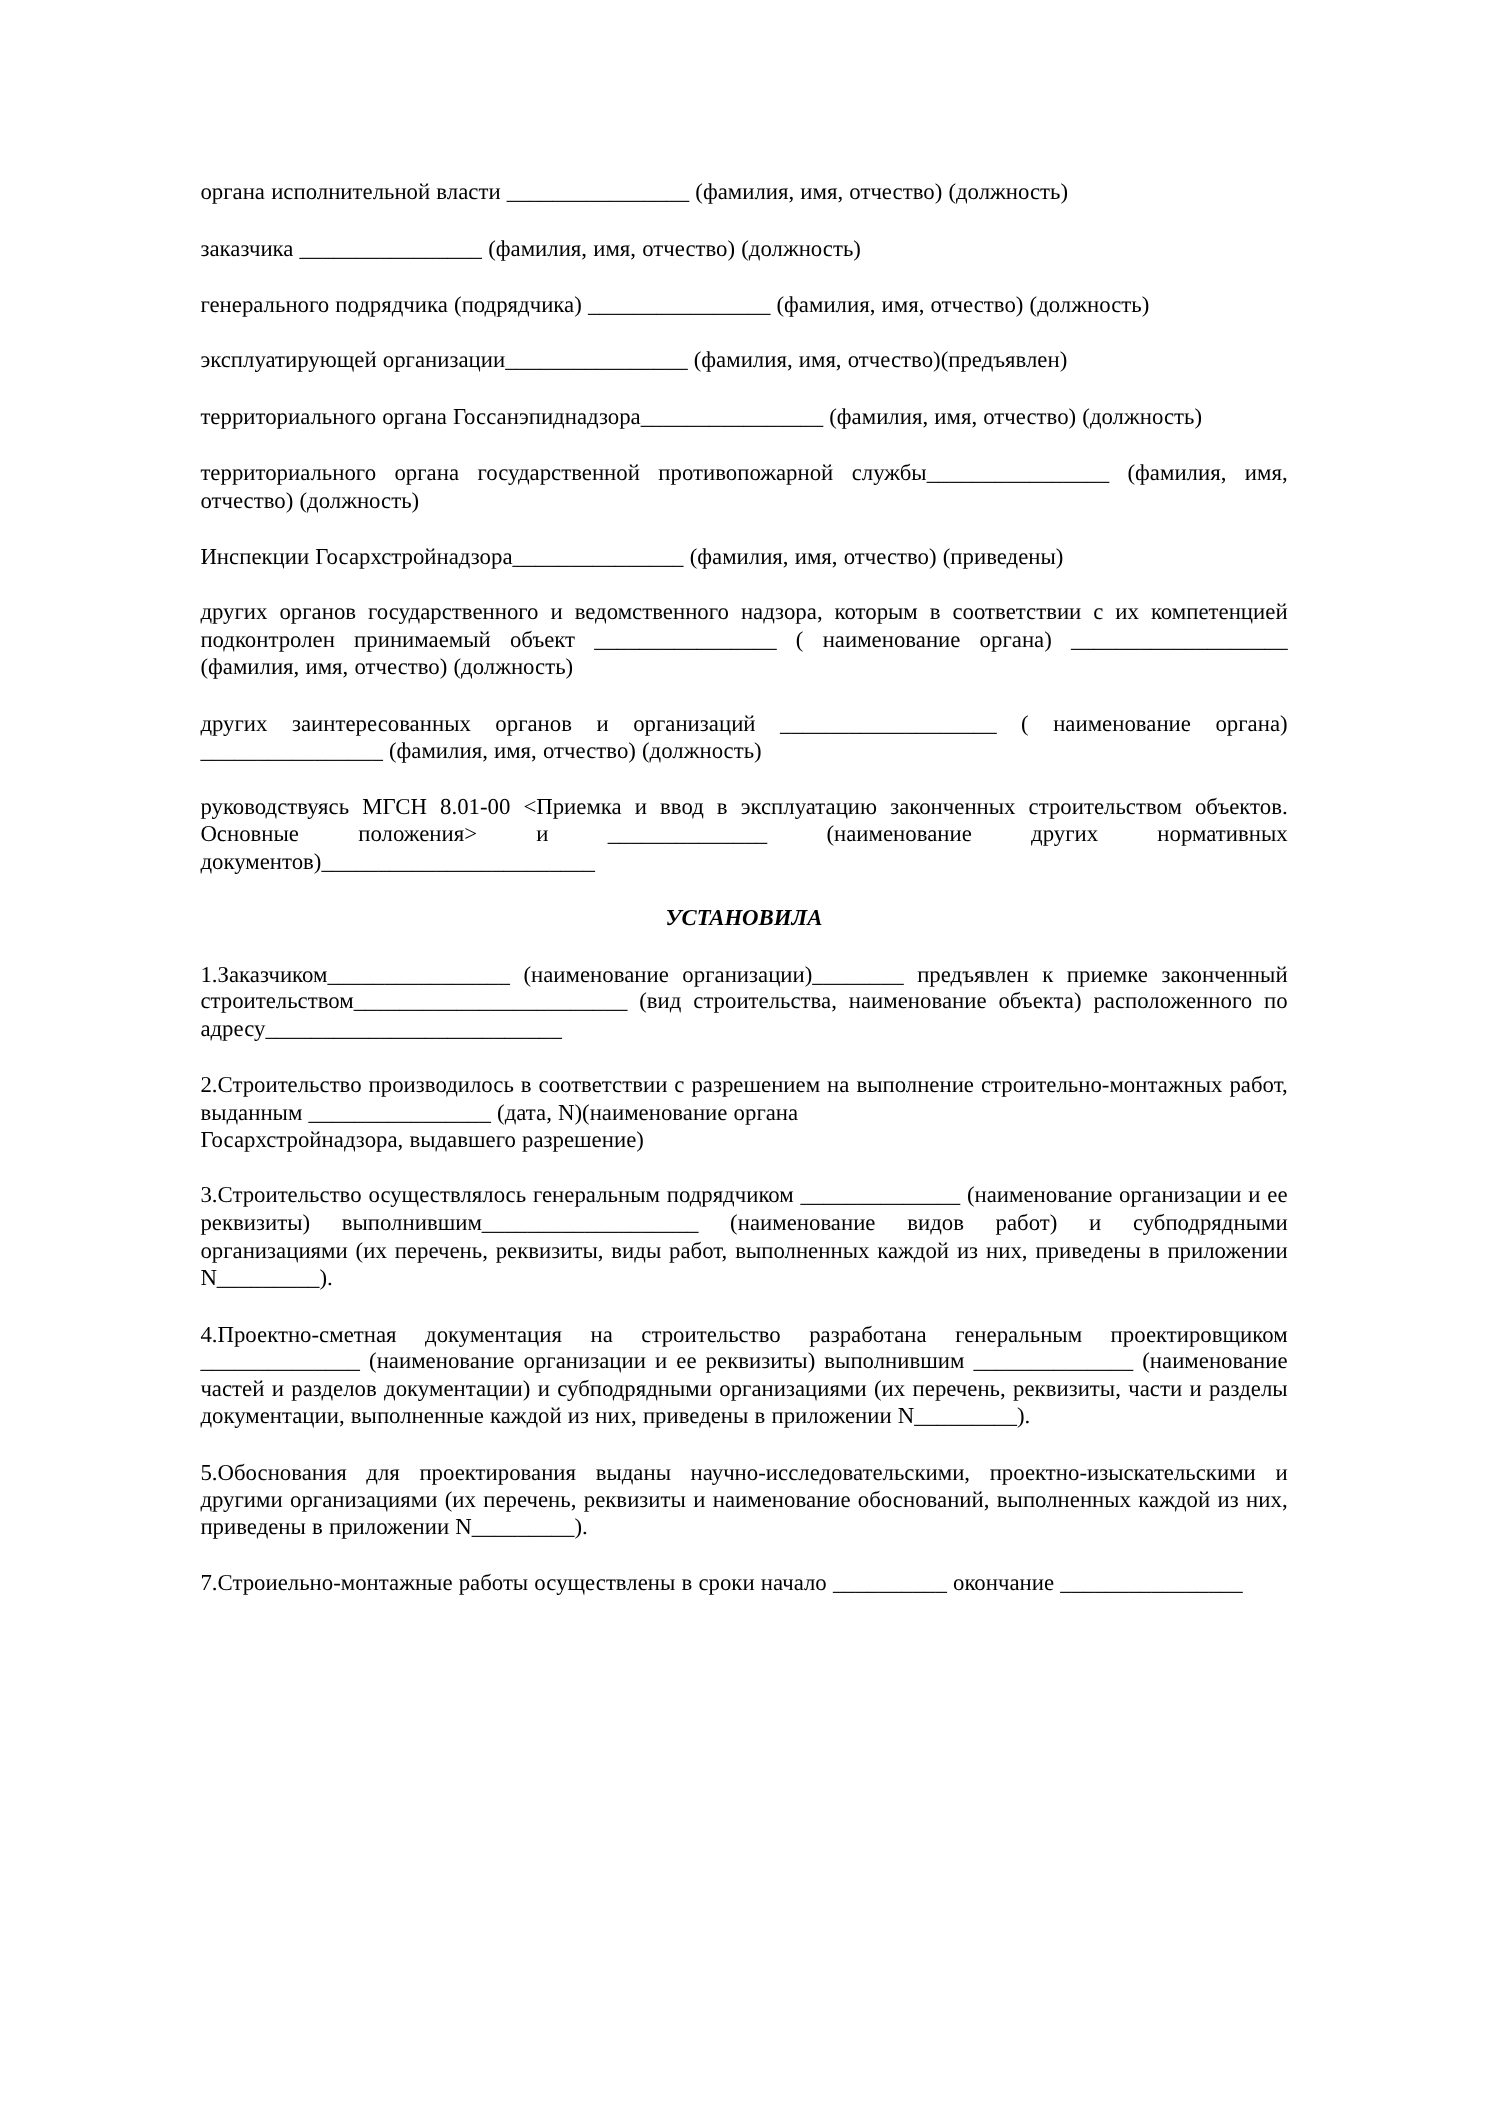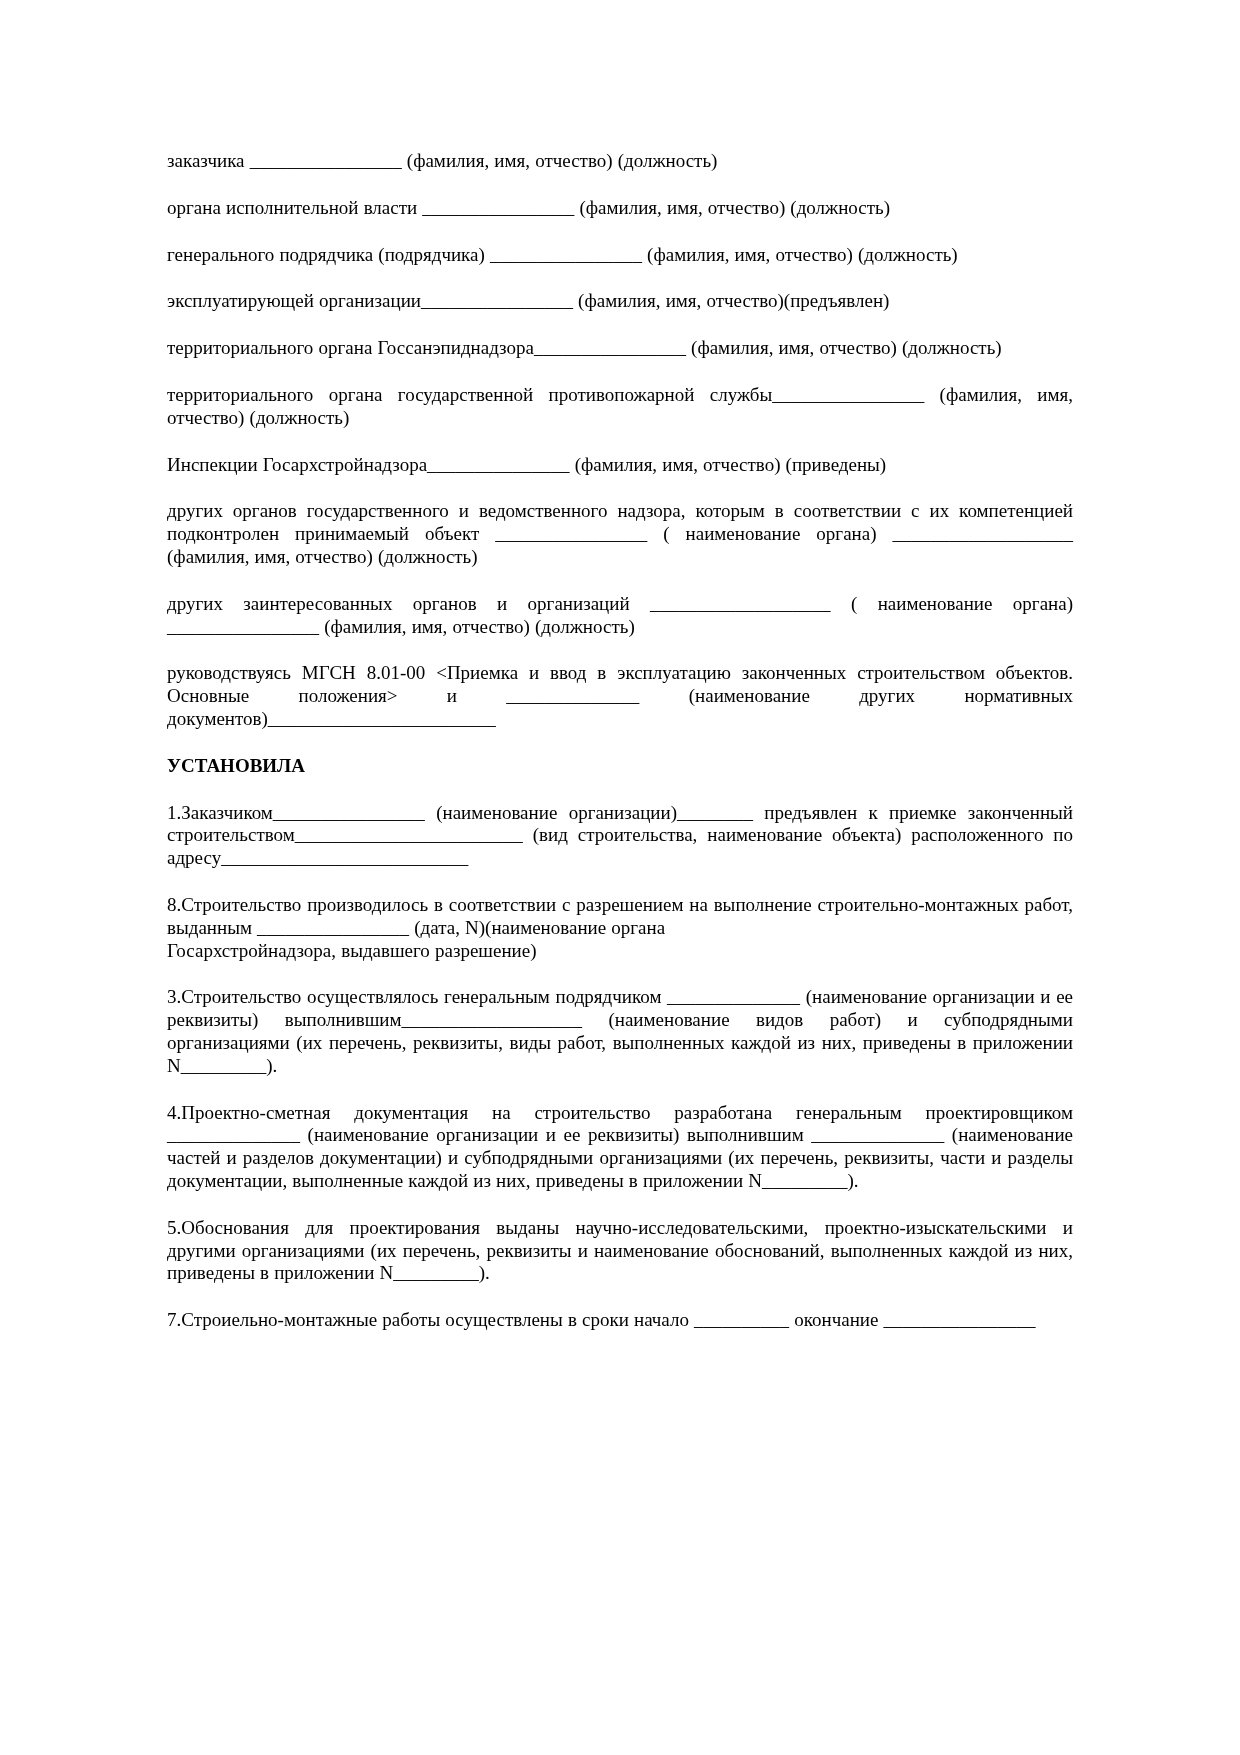--- a/index.html
+++ b/index.html
@@ -27,46 +27,47 @@
     color: #000000;
   }
   .doc p.para {
     margin: 0 0 24px 0;
     text-align: justify;
     white-space: pre-wrap;
     word-spacing: 0.02em;
   }
   .doc p.heading {
     margin: 0 0 24px 0;
-    text-align: left;
+    text-align: center;
     font-weight: bold;
     white-space: normal;
+    font-style: italic;
   }
 </style>
 </head>
 <body>
 
 <div class="page">
   <div class="doc">
 
+    <p class="para">органа исполнительной власти ________________ (фамилия, имя, отчество) (должность)</p>
     <p class="para">заказчика ________________ (фамилия, имя, отчество) (должность)</p>
-    <p class="para">органа исполнительной власти ________________ (фамилия, имя, отчество) (должность)</p>
     <p class="para">генерального подрядчика (подрядчика) ________________ (фамилия, имя, отчество) (должность)</p>
     <p class="para">эксплуатирующей организации________________ (фамилия, имя, отчество)(предъявлен)</p>
     <p class="para">территориального органа Госсанэпиднадзора________________ (фамилия, имя, отчество) (должность)</p>
     <p class="para">территориального органа государственной противопожарной службы________________ (фамилия, имя, отчество) (должность)</p>
     <p class="para">Инспекции Госархстройнадзора_______________ (фамилия, имя, отчество) (приведены)</p>
     <p class="para">других органов государственного и ведомственного надзора, которым в соответствии с их компетенцией подконтролен принимаемый объект ________________ ( наименование органа) ___________________ (фамилия, имя, отчество) (должность)</p>
     <p class="para">других заинтересованных органов и организаций ___________________ ( наименование органа) ________________ (фамилия, имя, отчество) (должность)</p>
     <p class="para">руководствуясь МГСН 8.01-00 &lt;Приемка и ввод в эксплуатацию законченных строительством объектов. Основные положения&gt; и ______________ (наименование других нормативных документов)________________________</p>
 
     <p class="heading">УСТАНОВИЛА</p>
 
     <p class="para">1.Заказчиком________________ (наименование организации)________ предъявлен к приемке законченный строительством________________________ (вид строительства, наименование объекта) расположенного по адресу__________________________</p>
-    <p class="para">8.Строительство производилось в соответствии с разрешением на выполнение строительно-монтажных работ, выданным ________________ (дата, N)(наименование органа
+    <p class="para">2.Строительство производилось в соответствии с разрешением на выполнение строительно-монтажных работ, выданным ________________ (дата, N)(наименование органа
 Госархстройнадзора, выдавшего разрешение)</p>
     <p class="para">3.Строительство осуществлялось генеральным подрядчиком ______________ (наименование организации и ее реквизиты) выполнившим___________________ (наименование видов работ) и субподрядными организациями (их перечень, реквизиты, виды работ, выполненных каждой из них, приведены в приложении N_________).</p>
     <p class="para">4.Проектно-сметная документация на строительство разработана генеральным проектировщиком ______________ (наименование организации и ее реквизиты) выполнившим ______________ (наименование частей и разделов документации) и субподрядными организациями (их перечень, реквизиты, части и разделы документации, выполненные каждой из них, приведены в приложении N_________).</p>
     <p class="para">5.Обоснования для проектирования выданы научно-исследовательскими, проектно-изыскательскими и другими организациями (их перечень, реквизиты и наименование обоснований, выполненных каждой из них, приведены в приложении N_________).</p>
     <p class="para">7.Строиельно-монтажные работы осуществлены в сроки начало __________ окончание ________________</p>
 
   </div>
 </div>
 
 </body></html>

